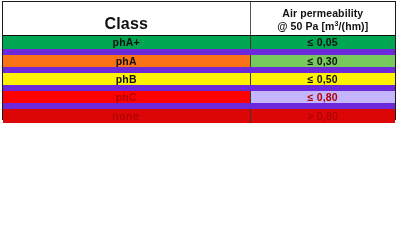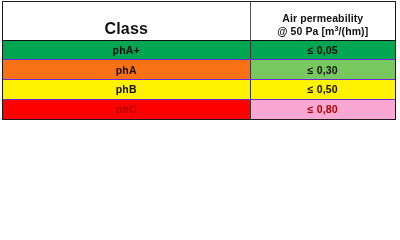--- a/index.html
+++ b/index.html
@@ -70,21 +70,21 @@
   .hdr-line2 sup {
     font-size: 7px;
     vertical-align: super;
     line-height: 0;
   }
 
   tr.data-row { height: 17px; }
   tr.data-row td {
     text-align: center;
     vertical-align: middle;
-    border-bottom: 1px solid #6d28d9;
+    border-bottom: 6px solid #6d28d9;
     padding: 0;
     font-size: 10.5px;
     font-weight: bold;
     letter-spacing: 0.2px;
   }
   tr.data-row td.cell-class {
     border-right: 1px solid #3a3a3a;
   }
   tr.data-row:last-child td {
     border-bottom: none;
@@ -129,18 +129,22 @@
         <td class="cell-value" style="background: rgb(119, 200, 93); color: rgb(17, 17, 17);">≤ 0,30</td>
       </tr>
 
       <tr class="data-row row-phb">
         <td class="cell-class" style="background: rgb(255, 242, 0); color: rgb(17, 17, 17);">phB</td>
         <td class="cell-value" style="background: rgb(255, 242, 0); color: rgb(17, 17, 17);">≤ 0,50</td>
       </tr>
 
       <tr class="data-row row-phc">
         <td class="cell-class" style="background: rgb(254, 0, 0); color: rgb(176, 0, 0); margin-left: 18px;">phC</td>
-        <td class="cell-value" style="background: #f9a8d4; color: rgb(176, 0, 0);">≤ 0,80</td>
+        <td class="cell-value" style="background: #c4b5fd; color: rgb(176, 0, 0);">≤ 0,80</td>
       </tr>
 
+      <tr class="data-row row-none">
+        <td class="cell-class" style="background: rgb(221, 6, 6); color: rgb(163, 0, 0);">none</td>
+        <td class="cell-value" style="background: rgb(221, 6, 6); color: rgb(163, 0, 0);">&gt; 0,80</td>
+      </tr>
     </tbody>
   </table>
 </div>
 
 </body></html>

